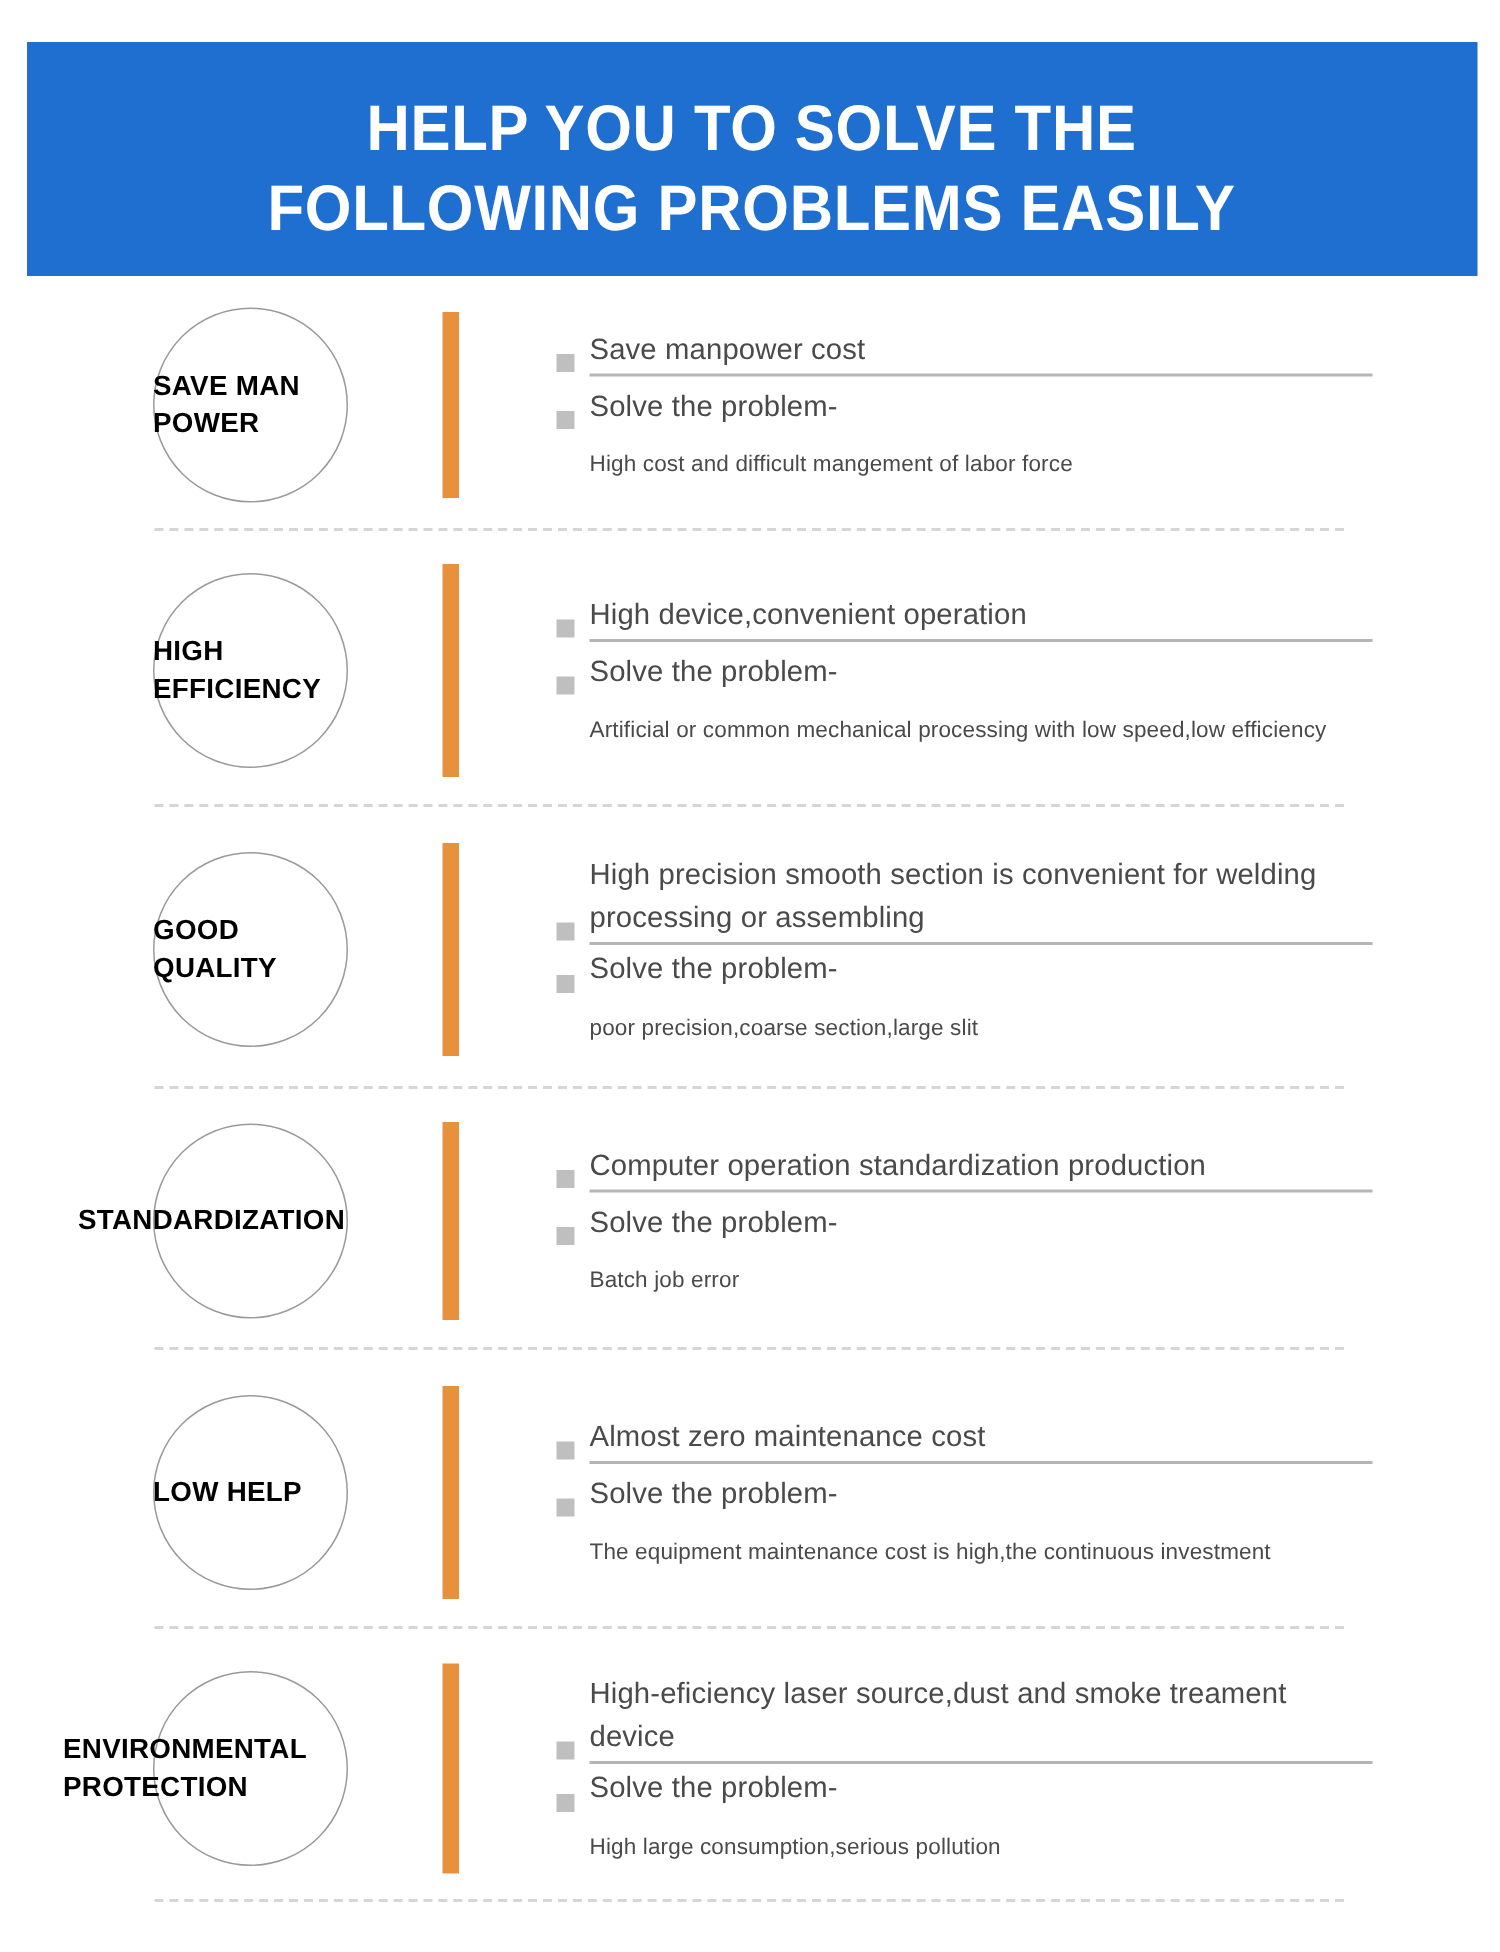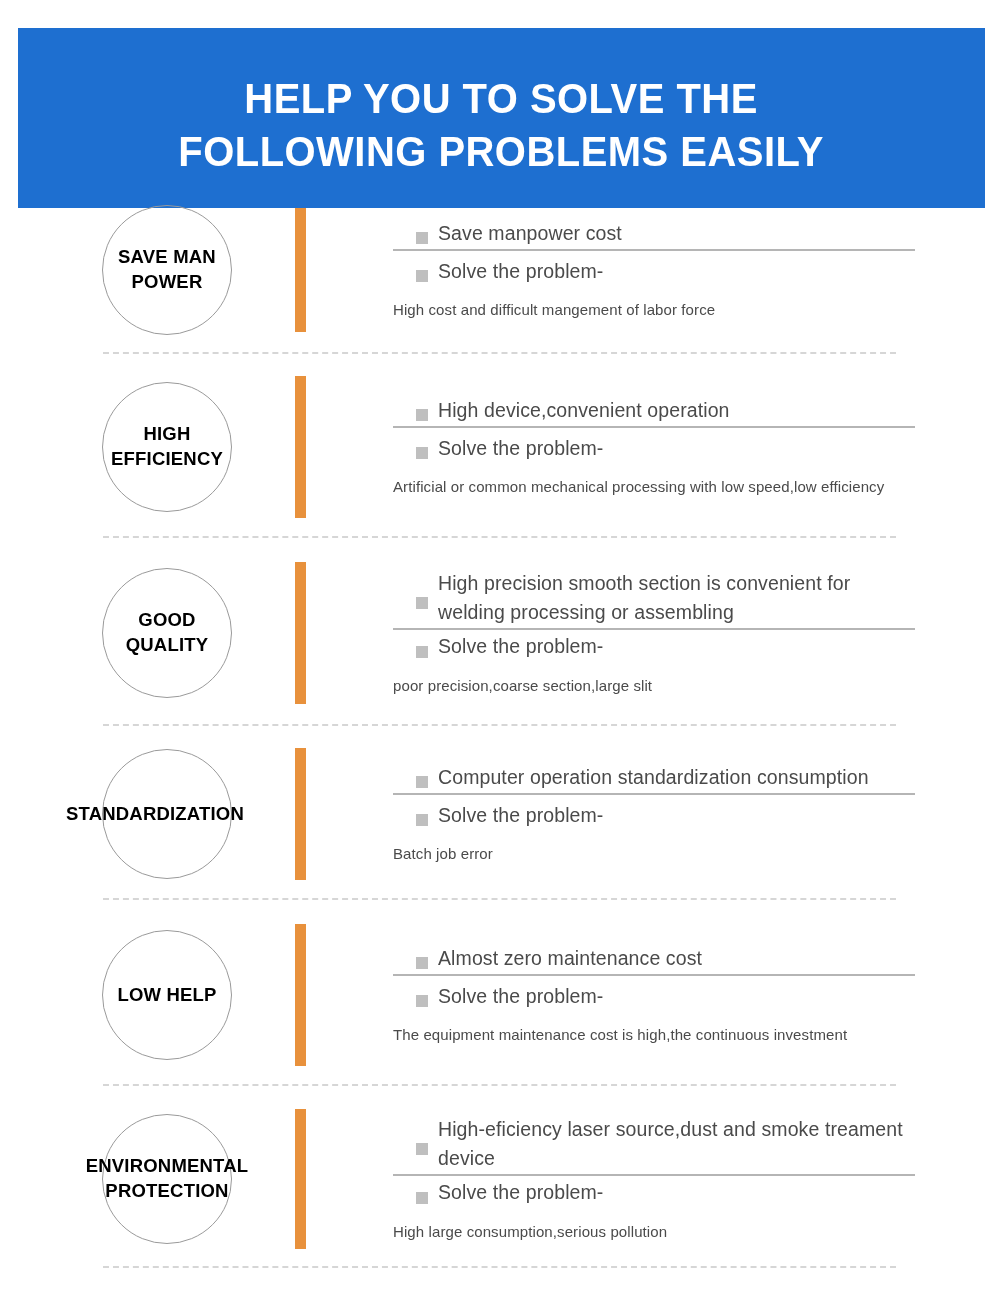--- a/index.html
+++ b/index.html
@@ -16,21 +16,21 @@
     overflow: hidden;
     position: relative;
   }
 
   
   .banner {
     position: absolute;
     left: 18px;
     top: 28px;
     width: 967px;
-    height: 180px;
+    height: 156px;
     background: #1E6FD0;
     display: flex;
     flex-direction: column;
     align-items: center;
     justify-content: center;
     box-sizing: border-box;
     padding-top: 14px;
   }
   .banner-line {
     color: #ffffff;
@@ -84,30 +84,29 @@
     border: 1px solid #9a9a9a;
     border-radius: 50%;
     box-sizing: border-box;
   }
   .circle-label {
     position: absolute;
     left: 102px;
     top: 50%;
     transform: translateY(-50%);
     width: 130px;
-    text-align: center;
     font-weight: bold;
     font-size: 18.5px;
     line-height: 1.35;
     color: #000000;
     letter-spacing: 0.2px;
     white-space: nowrap;
   }
   .circle-label.wide {
-    left: 40px;
+    left: 52px;
     width: 230px;
   }
   .circle-label.wide2 {
     left: 42px;
     width: 250px;
     white-space: normal;
   }
 
   
   .bar-col {
@@ -125,23 +124,22 @@
 
   
   .text-col {
     flex: 1;
     padding-left: 58px;
     padding-right: 90px;
     box-sizing: border-box;
   }
   .bullet-item {
     display: flex;
-    align-items: center;
+    align-items: flex-end;
     position: relative;
-    margin-left: 45px;
   }
   .bullet {
     width: 12px;
     height: 12px;
     min-width: 12px;
     background: #BFBFBF;
     margin-top: 9px;
     margin-right: 10px;
   }
   .bullet-text {
@@ -275,21 +273,21 @@
         <div class="circle-label wide">
           <span>STANDARDIZATION</span>
         </div>
       </div>
       <div class="bar-col">
         <div class="orange-bar" style="height:132px;"></div>
       </div>
       <div class="text-col">
         <div class="bullet-item">
           <span class="bullet"></span>
-          <span class="bullet-text">Computer operation standardization consumption</span>
+          <span class="bullet-text">Computer operation standardization production</span>
         </div>
         <div class="divider-thin" style="width:522px;"></div>
         <div class="bullet-item gap-after-solve">
           <span class="bullet"></span>
           <span class="bullet-text">Solve the problem-</span>
         </div>
         <div class="sub-text">Batch job error</div>
       </div>
     </div>
     <div class="dashed-sep" style="top:172px;"></div>

